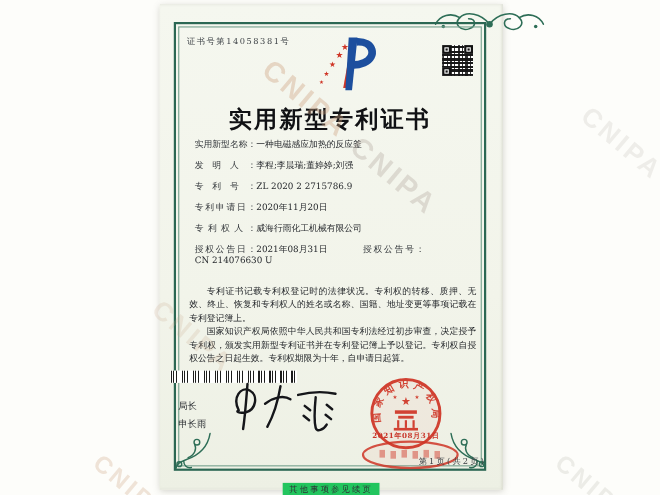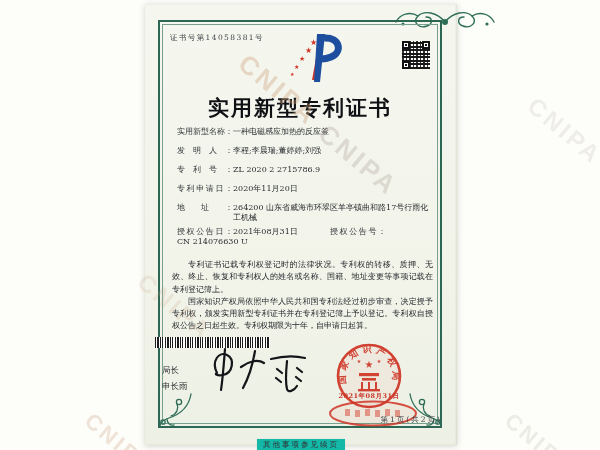--- a/index.html
+++ b/index.html
@@ -64,21 +64,21 @@
   .director { position:absolute; left:162px; top:362px; font-size:8.5px; color:#2b2e32; line-height:16px; }
   .signature { position:absolute; left:203px; top:343px; }
   .seal { position:absolute; left:334px; top:341px; opacity:.93; }
   .seal-date {
     position:absolute; left:332px; top:392px; width:74px; text-align:center;
     font-size:6.5px; font-weight:bold; color:#c9362a; letter-spacing:.5px;
   }
   .oval-stamp { position:absolute; left:327px; top:400px; opacity:.85; }
   .page-no { position:absolute; left:158px; top:415px; width:284px; text-align:right; font-size:7.5px; color:#3a3e42; letter-spacing:2px; }
   .footer-note { position:absolute; left:145px; top:432px; width:312px; text-align:center; }
-  .footer-note span { background:#14b8a6; padding:1px 6px; font-size:7.5px; color:#2f3236; letter-spacing:2px; box-shadow:0 0 2px rgba(0,0,0,.08); }
+  .footer-note span { background:#22c55e; padding:1px 6px; font-size:7.5px; color:#2f3236; letter-spacing:2px; box-shadow:0 0 2px rgba(0,0,0,.08); }
   .garland { position:absolute; left:248px; top:5px; }
   .corner { position:absolute; }
   .wm {
     position:absolute; font-family:"Liberation Sans",sans-serif; font-weight:bold;
     letter-spacing:3px; transform:rotate(40deg); transform-origin:left top;
     pointer-events:none; white-space:nowrap;
   }
 </style>
 </head>
 <body>
@@ -148,22 +148,22 @@
   </div>
   <div class="frow">
     <span class="flabel">发明人：</span><span class="fvalue">李程;李晨瑞;董婷婷;刘强</span>
   </div>
   <div class="frow">
     <span class="flabel">专利号：</span><span class="fvalue">ZL 2020 2 2715786.9</span>
   </div>
   <div class="frow">
     <span class="flabel">专利申请日：</span><span class="fvalue">2020年11月20日</span>
   </div>
-  <div class="frow addr">
-    <span class="flabel">地址：</span><span class="fvalue">264200 山东省威海市环翠区羊亭镇曲和路17号行雨化工机械</span>
+  <div class="frow">
+    <span class="flabel">专利权人：</span><span class="fvalue">威海行雨化工机械有限公司</span>
   </div>
   <div class="frow">
     <span class="grant-pair1"><span class="flabel">授权公告日：</span><span class="fvalue">2021年08月31日</span></span><span class="grant-pair2"><span class="flabel">授权公告号：</span><span class="fvalue">CN 214076630 U</span></span>
   </div>
 </div>
 
 <div class="legal">
   <p>专利证书记载专利权登记时的法律状况。专利权的转移、质押、无效、终止、恢复和专利权人的姓名或名称、国籍、地址变更等事项记载在专利登记簿上。</p>
   <p>国家知识产权局依照中华人民共和国专利法经过初步审查，决定授予专利权，颁发实用新型专利证书并在专利登记簿上予以登记。专利权自授权公告之日起生效。专利权期限为十年，自申请日起算。</p>
 </div>

